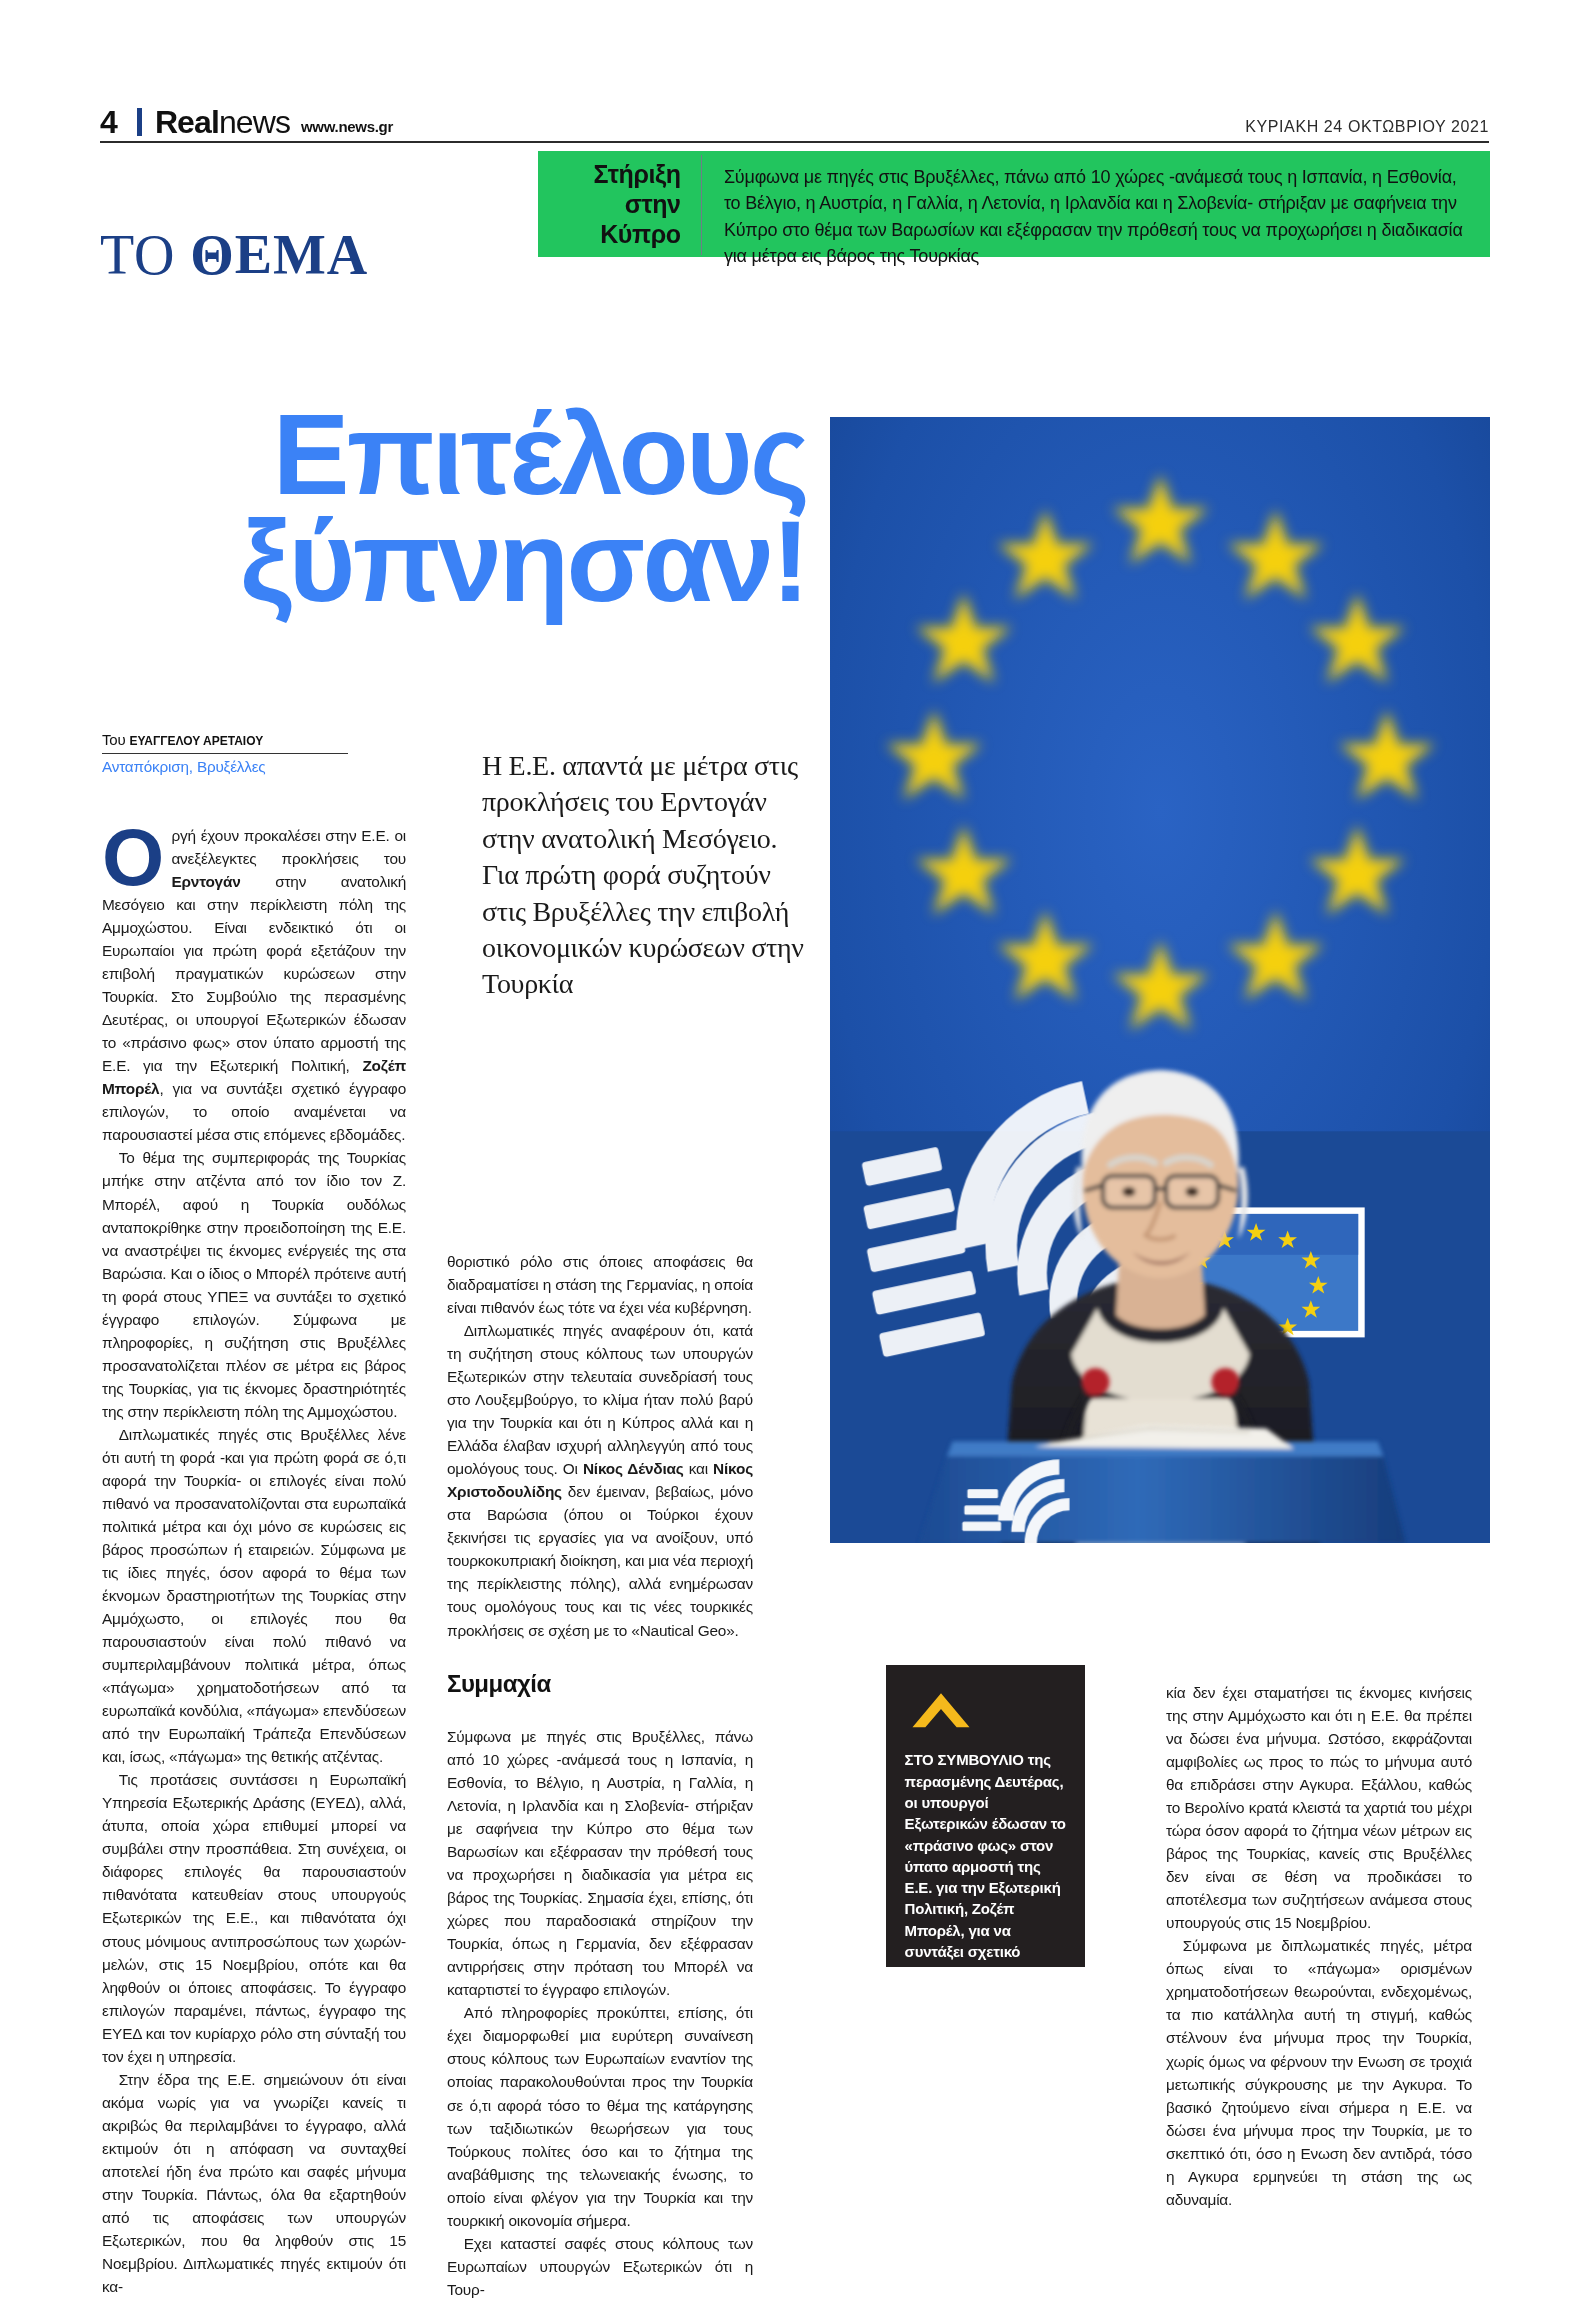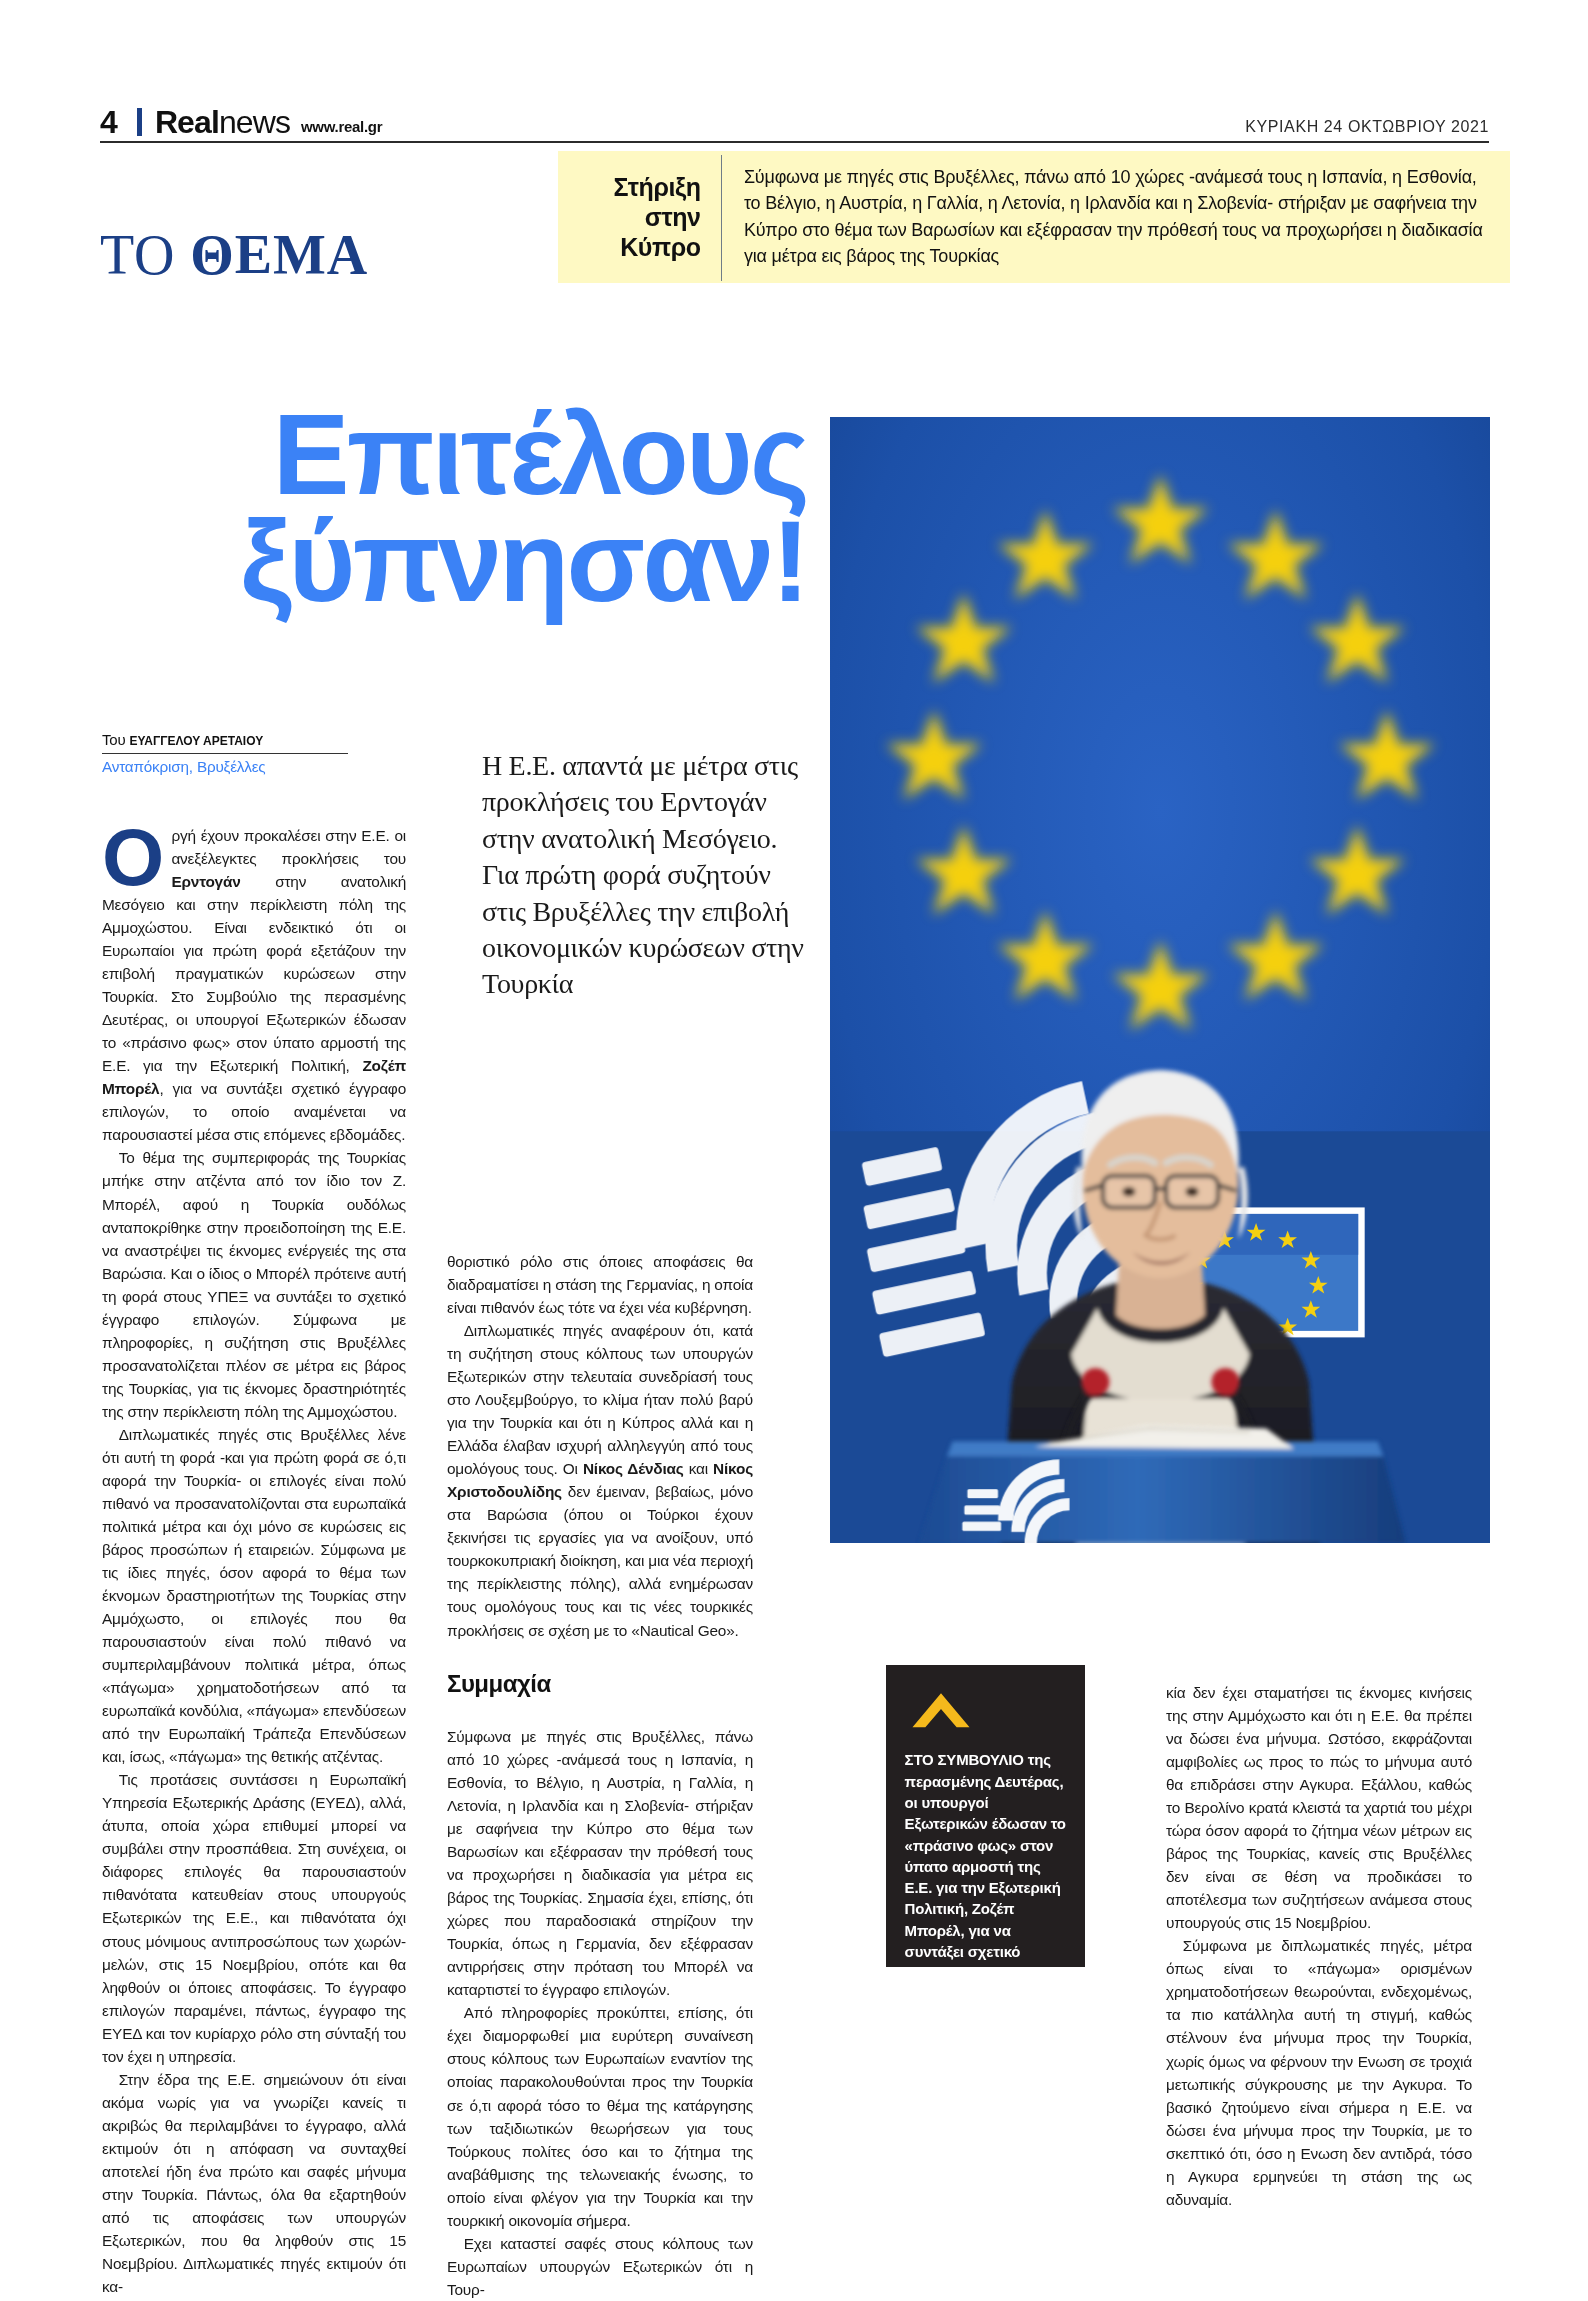--- a/index.html
+++ b/index.html
@@ -35,22 +35,22 @@
   .masthead-date{
     margin-left:auto;font-size:16px;color:#2b2b2b;letter-spacing:0.6px;
     position:relative;top:-1.9px;
   }
   .masthead-rule{
     position:absolute;left:100px;top:141px;width:1389px;height:1.9px;background:#2b2b2b;
   }
 
   
   .kicker{
-    position:absolute;left:538px;top:151px;width:952px;height:132px;
-    background:#fef9c3;display:flex;margin-left:20px;
+    position:absolute;left:538px;top:151px;width:952px;height:106px;
+    background:#22c55e;display:flex;
   }
   .kicker-left{
     width:163px;flex:0 0 163px;display:flex;align-items:center;justify-content:flex-end;
     padding-right:20.4px;box-sizing:border-box;
   }
   .kicker-left div{
     text-align:right;font-weight:bold;font-size:25px;line-height:1.2;color:#111;
     letter-spacing:-0.4px;
   }
   .kicker-sep{width:0.9px;background:#6f7d88;margin:3.7px 0 1.9px 0;}
@@ -142,21 +142,21 @@
 </style>
 </head>
 <body>
 
 <div class="page">
 
   <div class="masthead">
     <div class="folio">4</div>
     <div class="folio-rule"></div>
     <div class="logo"><b>Real</b><span class="light">news</span></div>
-    <div class="logo-url">www.real.gr</div>
+    <div class="logo-url">www.news.gr</div>
     <div class="masthead-date">ΚΥΡΙΑΚΗ 24 ΟΚΤΩΒΡΙΟΥ 2021</div>
   </div>
   <div class="masthead-rule"></div>
 
   <div class="kicker">
     <div class="kicker-left">
       <div>
         <span>Στήριξη</span><br>
         <span>στην Κύπρο</span>
       </div>

